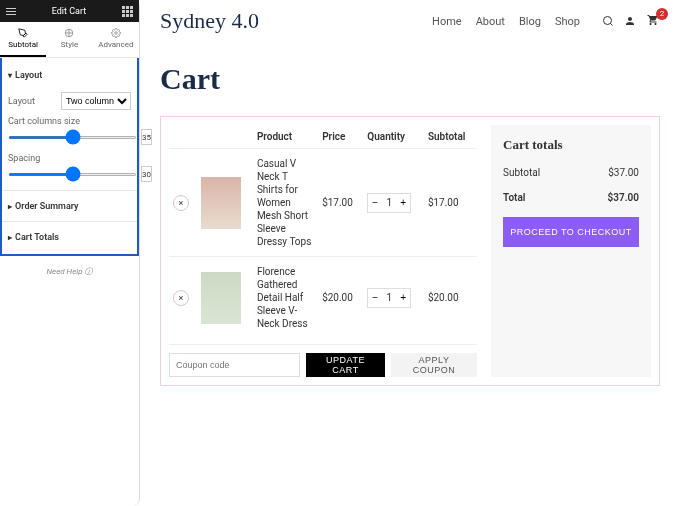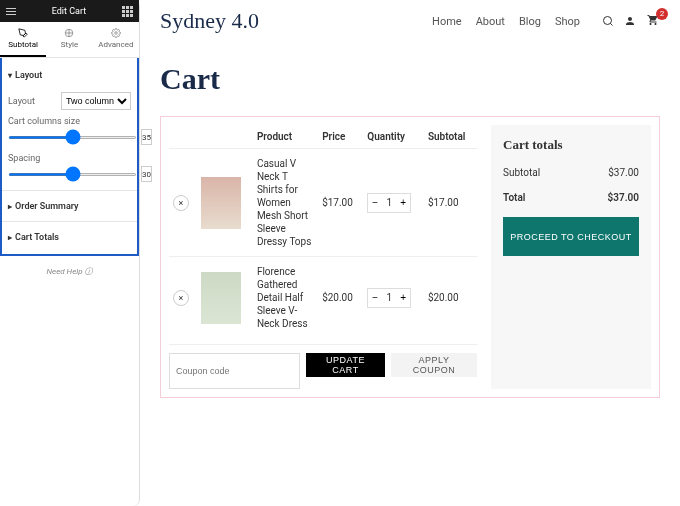--- a/index.html
+++ b/index.html
@@ -42,29 +42,29 @@
 th { text-align: left; padding: 6px 4px; font-weight: 600; font-size: 10px; }
 td { padding: 8px 4px; border-top: 1px solid #eee; vertical-align: middle; }
 .remove { width: 16px; height: 16px; border: 1px solid #ccc; border-radius: 50%; display: flex; align-items: center; justify-content: center; font-size: 9px; cursor: pointer; }
 .thumb { width: 40px; height: 52px; background: linear-gradient(#d9b5a8, #e8dccf); display: block; }
 .thumb2 { width: 40px; height: 52px; background: linear-gradient(#cdd9c4, #dbe5d4); display: block; }
 .pname { font-size: 10px; line-height: 1.3; max-width: 56px; margin-left: 48px; }
 .qty { display: inline-flex; align-items: center; border: 1px solid #ddd; }
 .qty button { width: 14px; height: 18px; border: none; background: #fff; font-size: 10px; cursor: pointer; }
 .qty span { width: 14px; text-align: center; font-size: 10px; }
 .cart-actions { display: flex; gap: 6px; padding-top: 8px; border-top: 1px solid #eee; margin-top: 6px; }
-.coupon { flex: 1; height: 36px; border: 1px solid #ddd; padding: 0 6px; font-size: 9px; color: #aaa; }
+.coupon { flex: 1; height: 24px; border: 1px solid #ddd; padding: 0 6px; font-size: 9px; color: #aaa; }
 .btn { border: none; height: 24px; padding: 0 10px; font-size: 9px; cursor: pointer; letter-spacing: .5px; }
 .btn-light { background: #f3f3f3; color: #555; }
 .btn-dark { background: #000; color: #fff; }
 .totals { width: 160px; background: #f7f7f7; padding: 12px; font-size: 11px; }
 .totals h3 { font-family: Georgia, serif; font-size: 13px; margin-bottom: 14px; }
 .trow { display: flex; justify-content: space-between; margin-bottom: 14px; font-size: 10px; }
 .trow.total { font-weight: 600; }
-.checkout { width: 100%; background: #0f766e; color: #fff; border: none; height: 39px; font-size: 9px; letter-spacing: .5px; cursor: pointer; }
+.checkout { width: 100%; background: #8b5cf6; color: #fff; border: none; height: 30px; font-size: 9px; letter-spacing: .5px; cursor: pointer; }
 </style>
 </head>
 <body>
 
 <div class="panel">
   <div class="panel-hdr">
     <div class="bars">
         <span></span>
         <span></span>
         <span></span>

